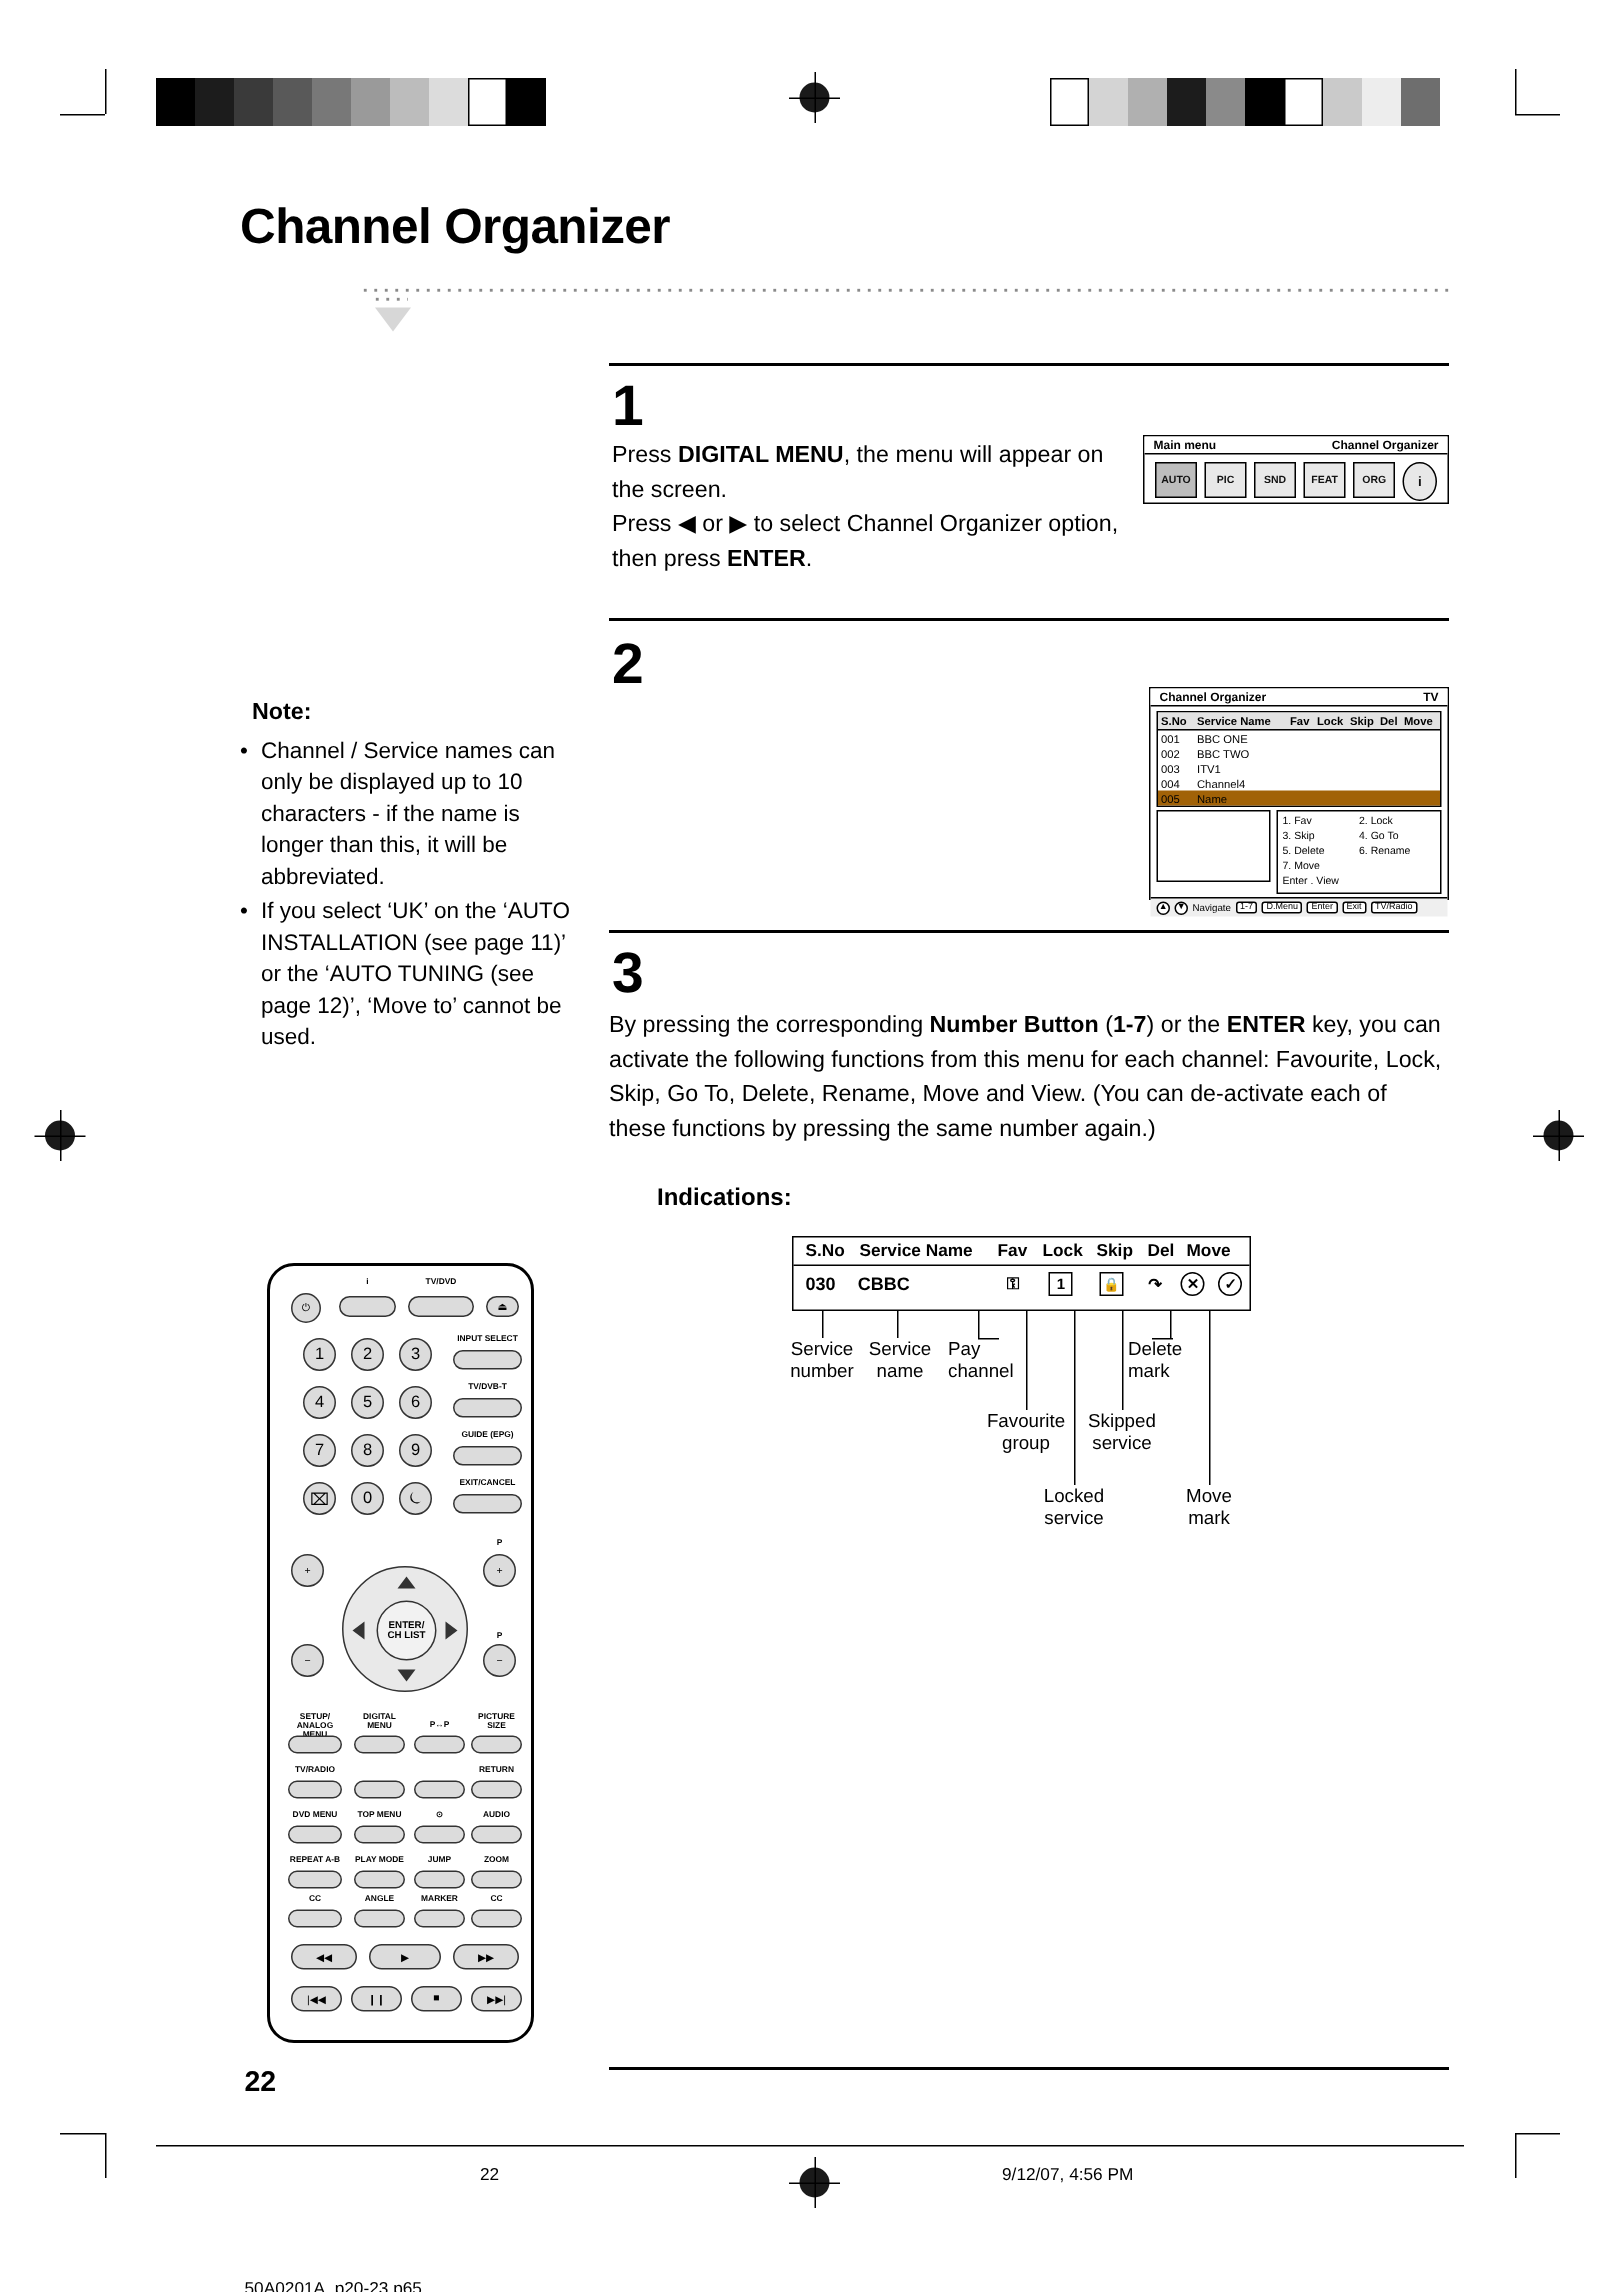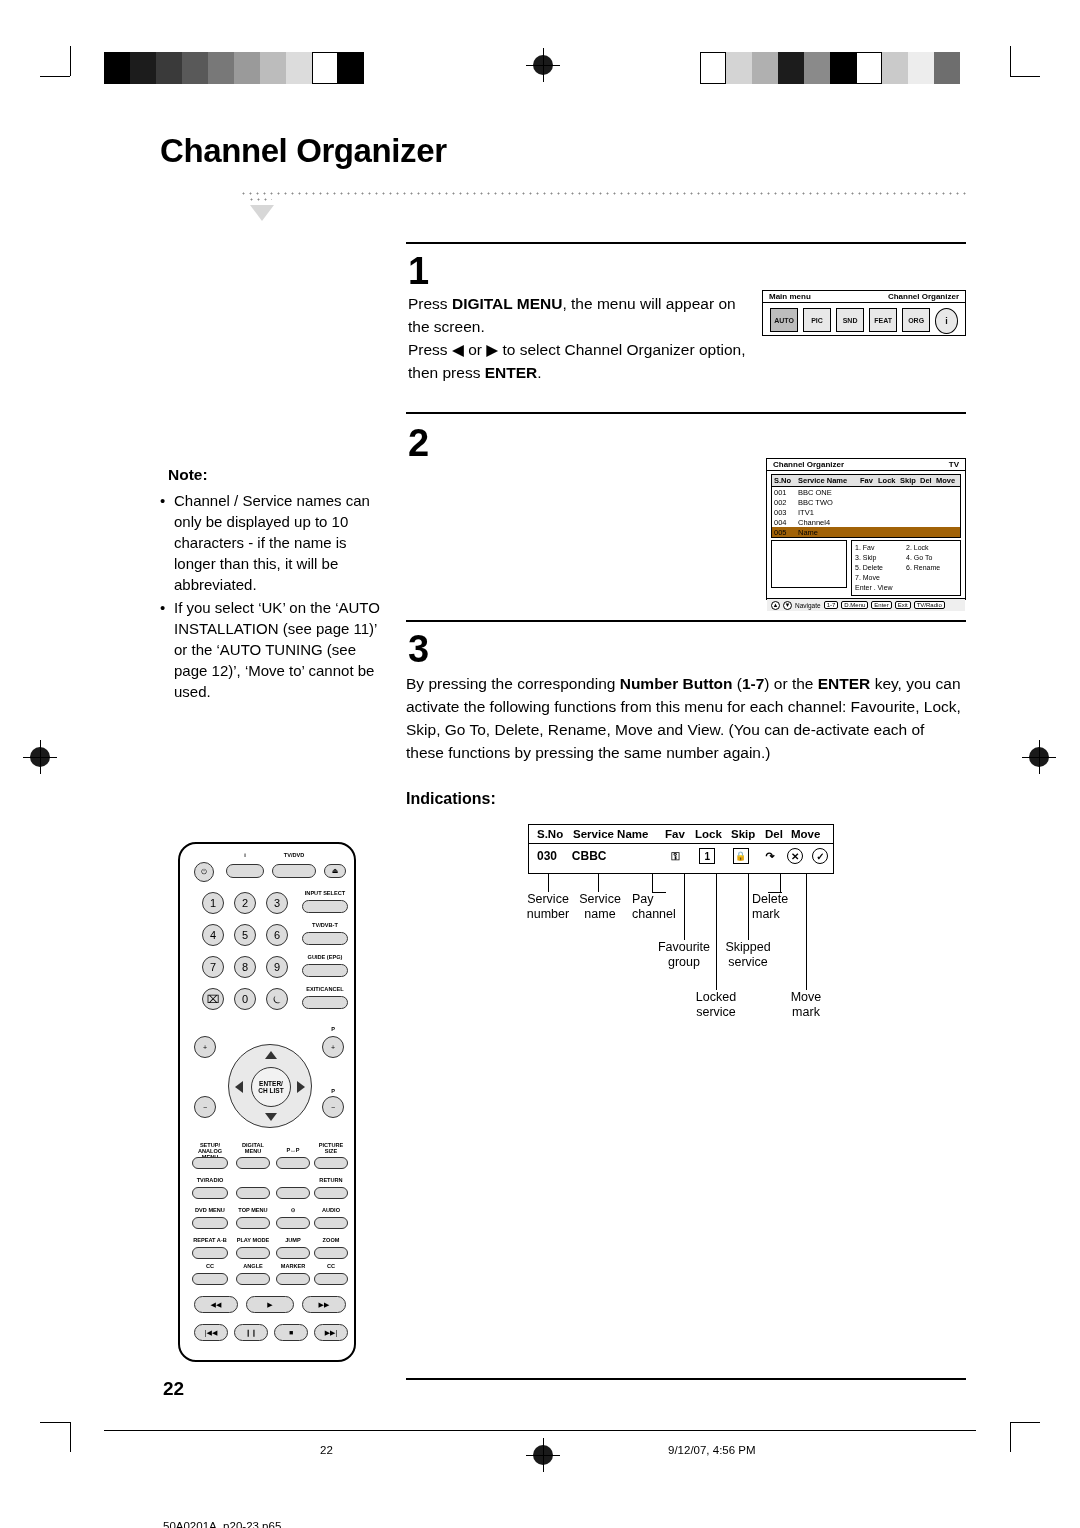--- a/index.html
+++ b/index.html
@@ -128,21 +128,21 @@
   }
   .pill {
     border:1px solid #000; border-radius:2px; padding:0 2px; background:#fff; font-size:6px;
   }
   .keycap {
     border:1px solid #000; border-radius:50%; width:9px; height:9px;
     display:inline-flex; align-items:center; justify-content:center; font-size:6px; background:#fff;
   }
 
   
-  .ind-head { position:absolute; font-weight:bold; font-size:16px; }
+  .ind-head { position:absolute; font-weight:bold; font-size:16px;margin-left:32px; }
   .ind-table {
     position:absolute; border:1.4px solid #000; background:#fff;
   }
   .ind-row1 {
     display:flex; font-size:11.5px; font-weight:bold;
     border-bottom:1.2px solid #000; padding:3px 0;
   }
   .ind-row2 { display:flex; font-size:12px; font-weight:bold; padding:4px 0; align-items:center;}
   .ind-label {
     position:absolute; font-size:12.5px; line-height:15px; text-align:center;

